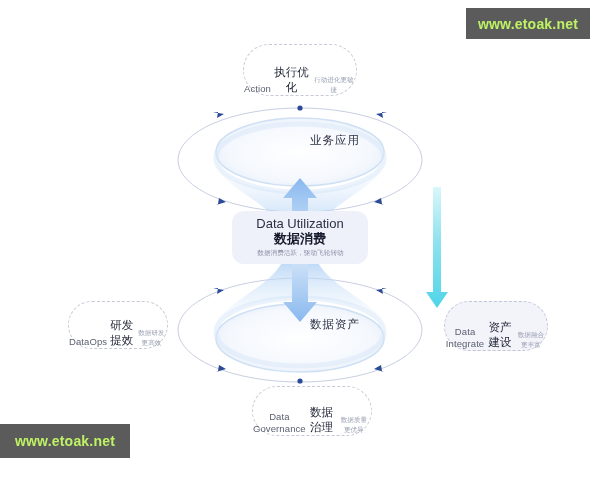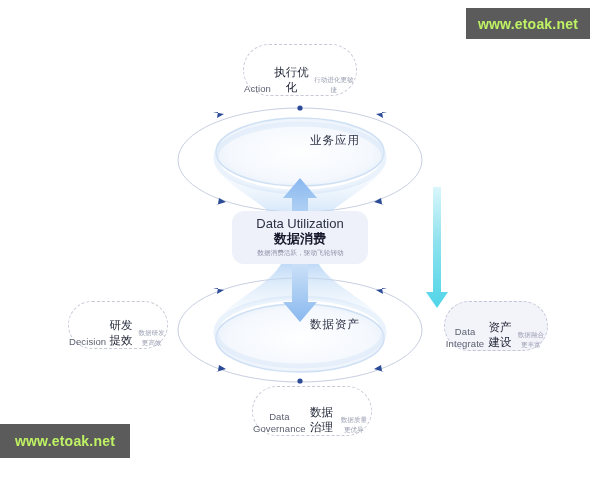--- a/index.html
+++ b/index.html
@@ -158,21 +158,21 @@
 
   <div class="pill" id="pill-action">
     <div class="en">Action</div>
     <div class="cn">执行优化</div>
     <div class="sub">行动进化更敏捷</div>
   </div>
 
 
 
   <div class="pill" id="pill-dataops">
-    <div class="en">Decision</div>
+    <div class="en">DataOps</div>
     <div class="cn">研发提效</div>
     <div class="sub">数据研发更高效</div>
   </div>
 
   <div class="pill tinted" id="pill-integrate">
     <div class="en">Data Integrate</div>
     <div class="cn">资产建设</div>
     <div class="sub">数据融合更丰富</div>
   </div>
 

